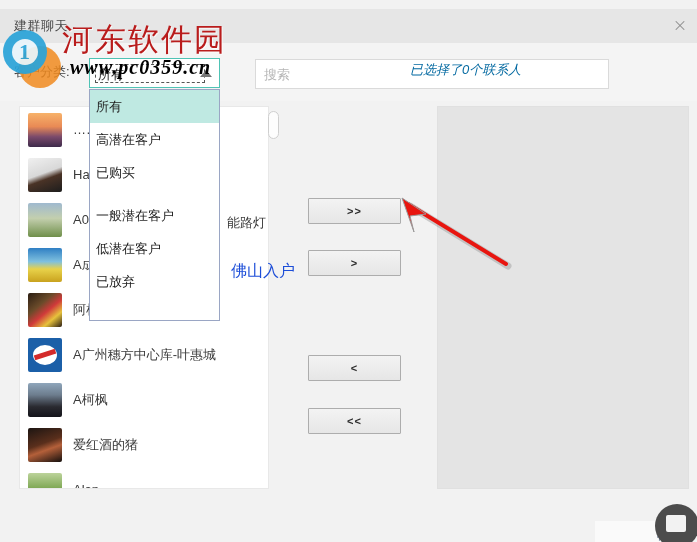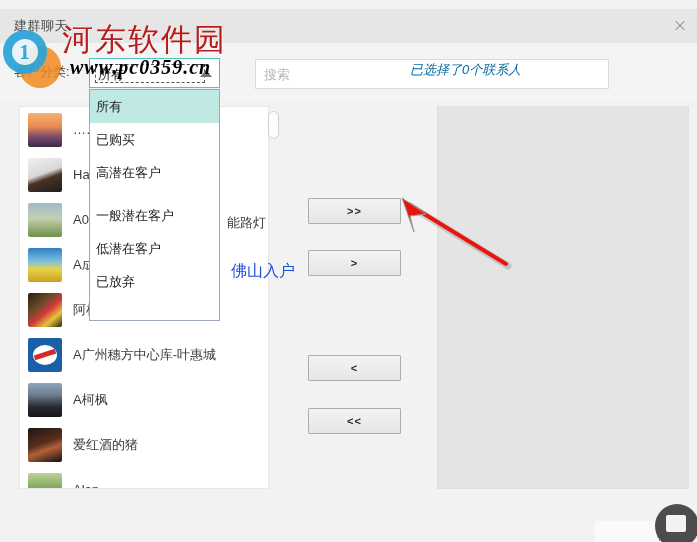--- a/index.html
+++ b/index.html
@@ -458,22 +458,22 @@
   <button class="xfer-btn" id="btn-remove-all">&lt;&lt;</button>
 
   <div id="selected-panel"></div>
 
   <div id="footer"></div>
   <div id="selection-status">已选择了0个联系人</div>
   <button id="confirm-button">确定</button>
 
   <div id="category-dropdown">
       <div class="dropdown-item selected">所有</div>
+      <div class="dropdown-item">高潜在客户</div>
       <div class="dropdown-item">已购买</div>
-      <div class="dropdown-item">高潜在客户</div>
       <div class="dropdown-item gap">一般潜在客户</div>
       <div class="dropdown-item">低潜在客户</div>
       <div class="dropdown-item">已放弃</div>
     </div>
 
   <svg id="annotation-arrow" viewBox="0 0 150 80">
     <g>
       <line x1="128" y1="72" x2="30" y2="12" stroke="#9a9a9a" stroke-width="7" stroke-linecap="round" opacity="0.45"></line>
       <line x1="126" y1="70" x2="28" y2="10" stroke="#e8150f" stroke-width="4" stroke-linecap="round"></line>
       <polygon points="22,4 46,20 30,22 34,38" fill="#e8150f" stroke="#9a9a9a" stroke-width="1"></polygon>

